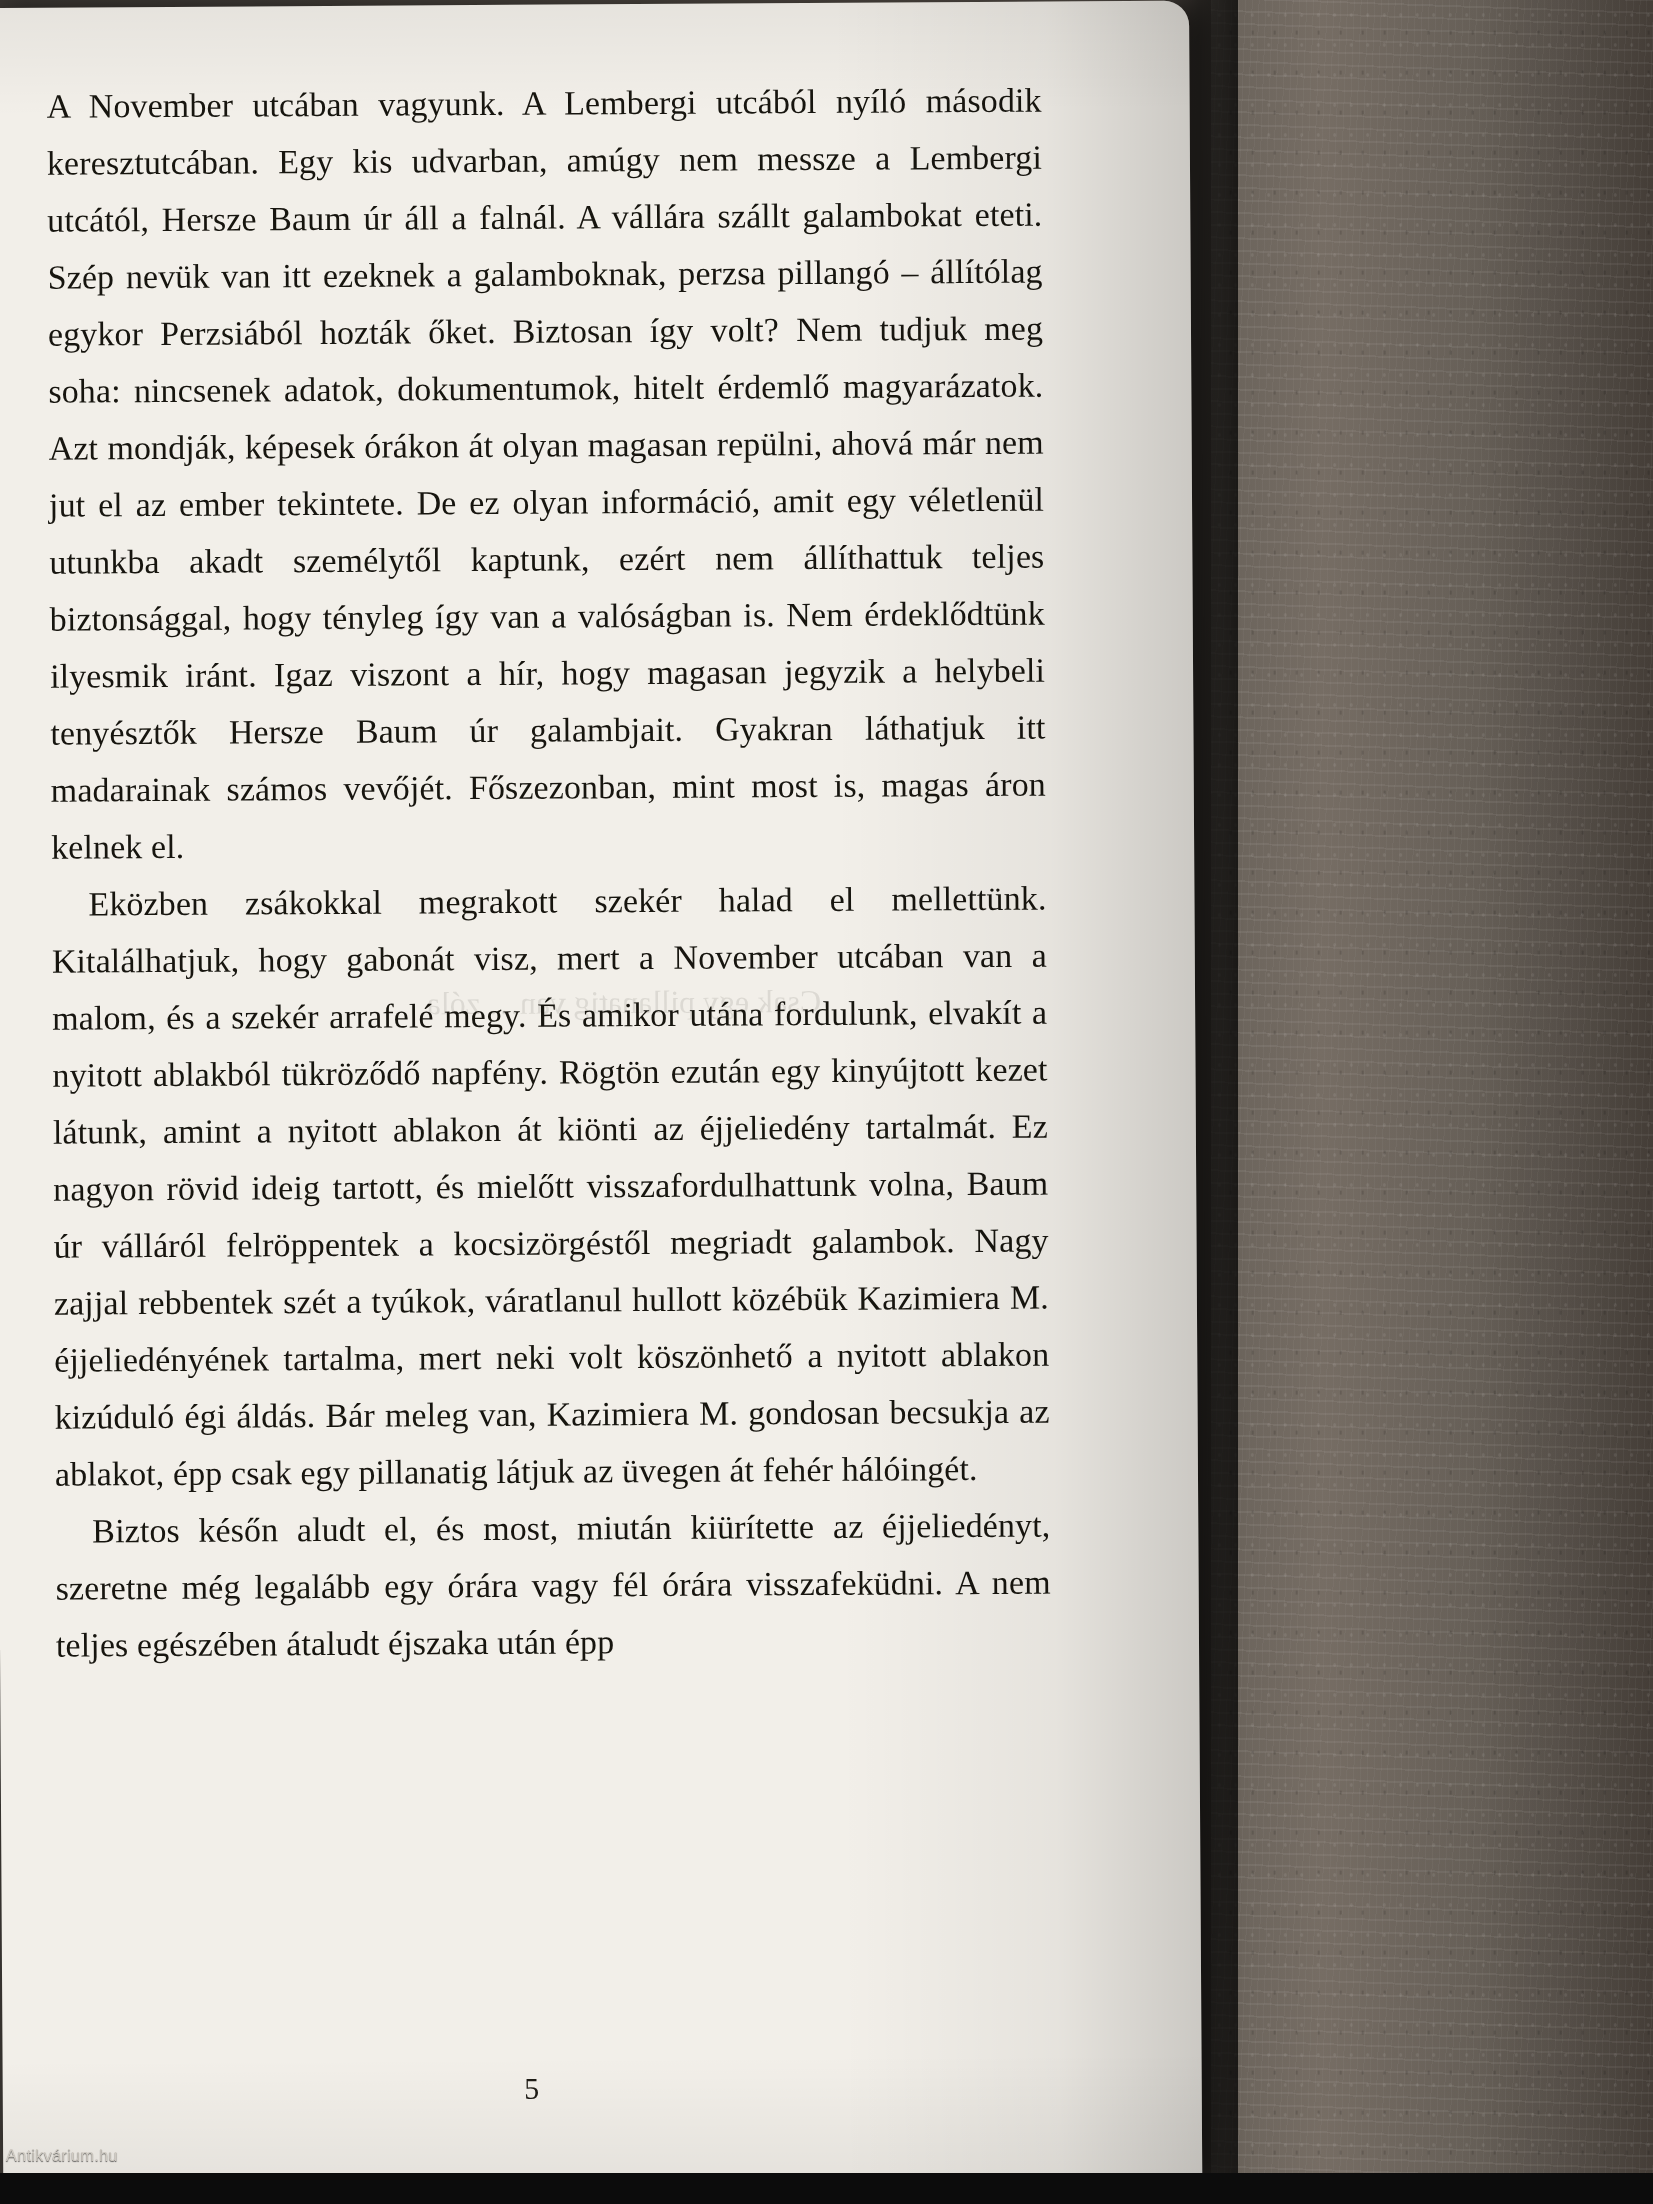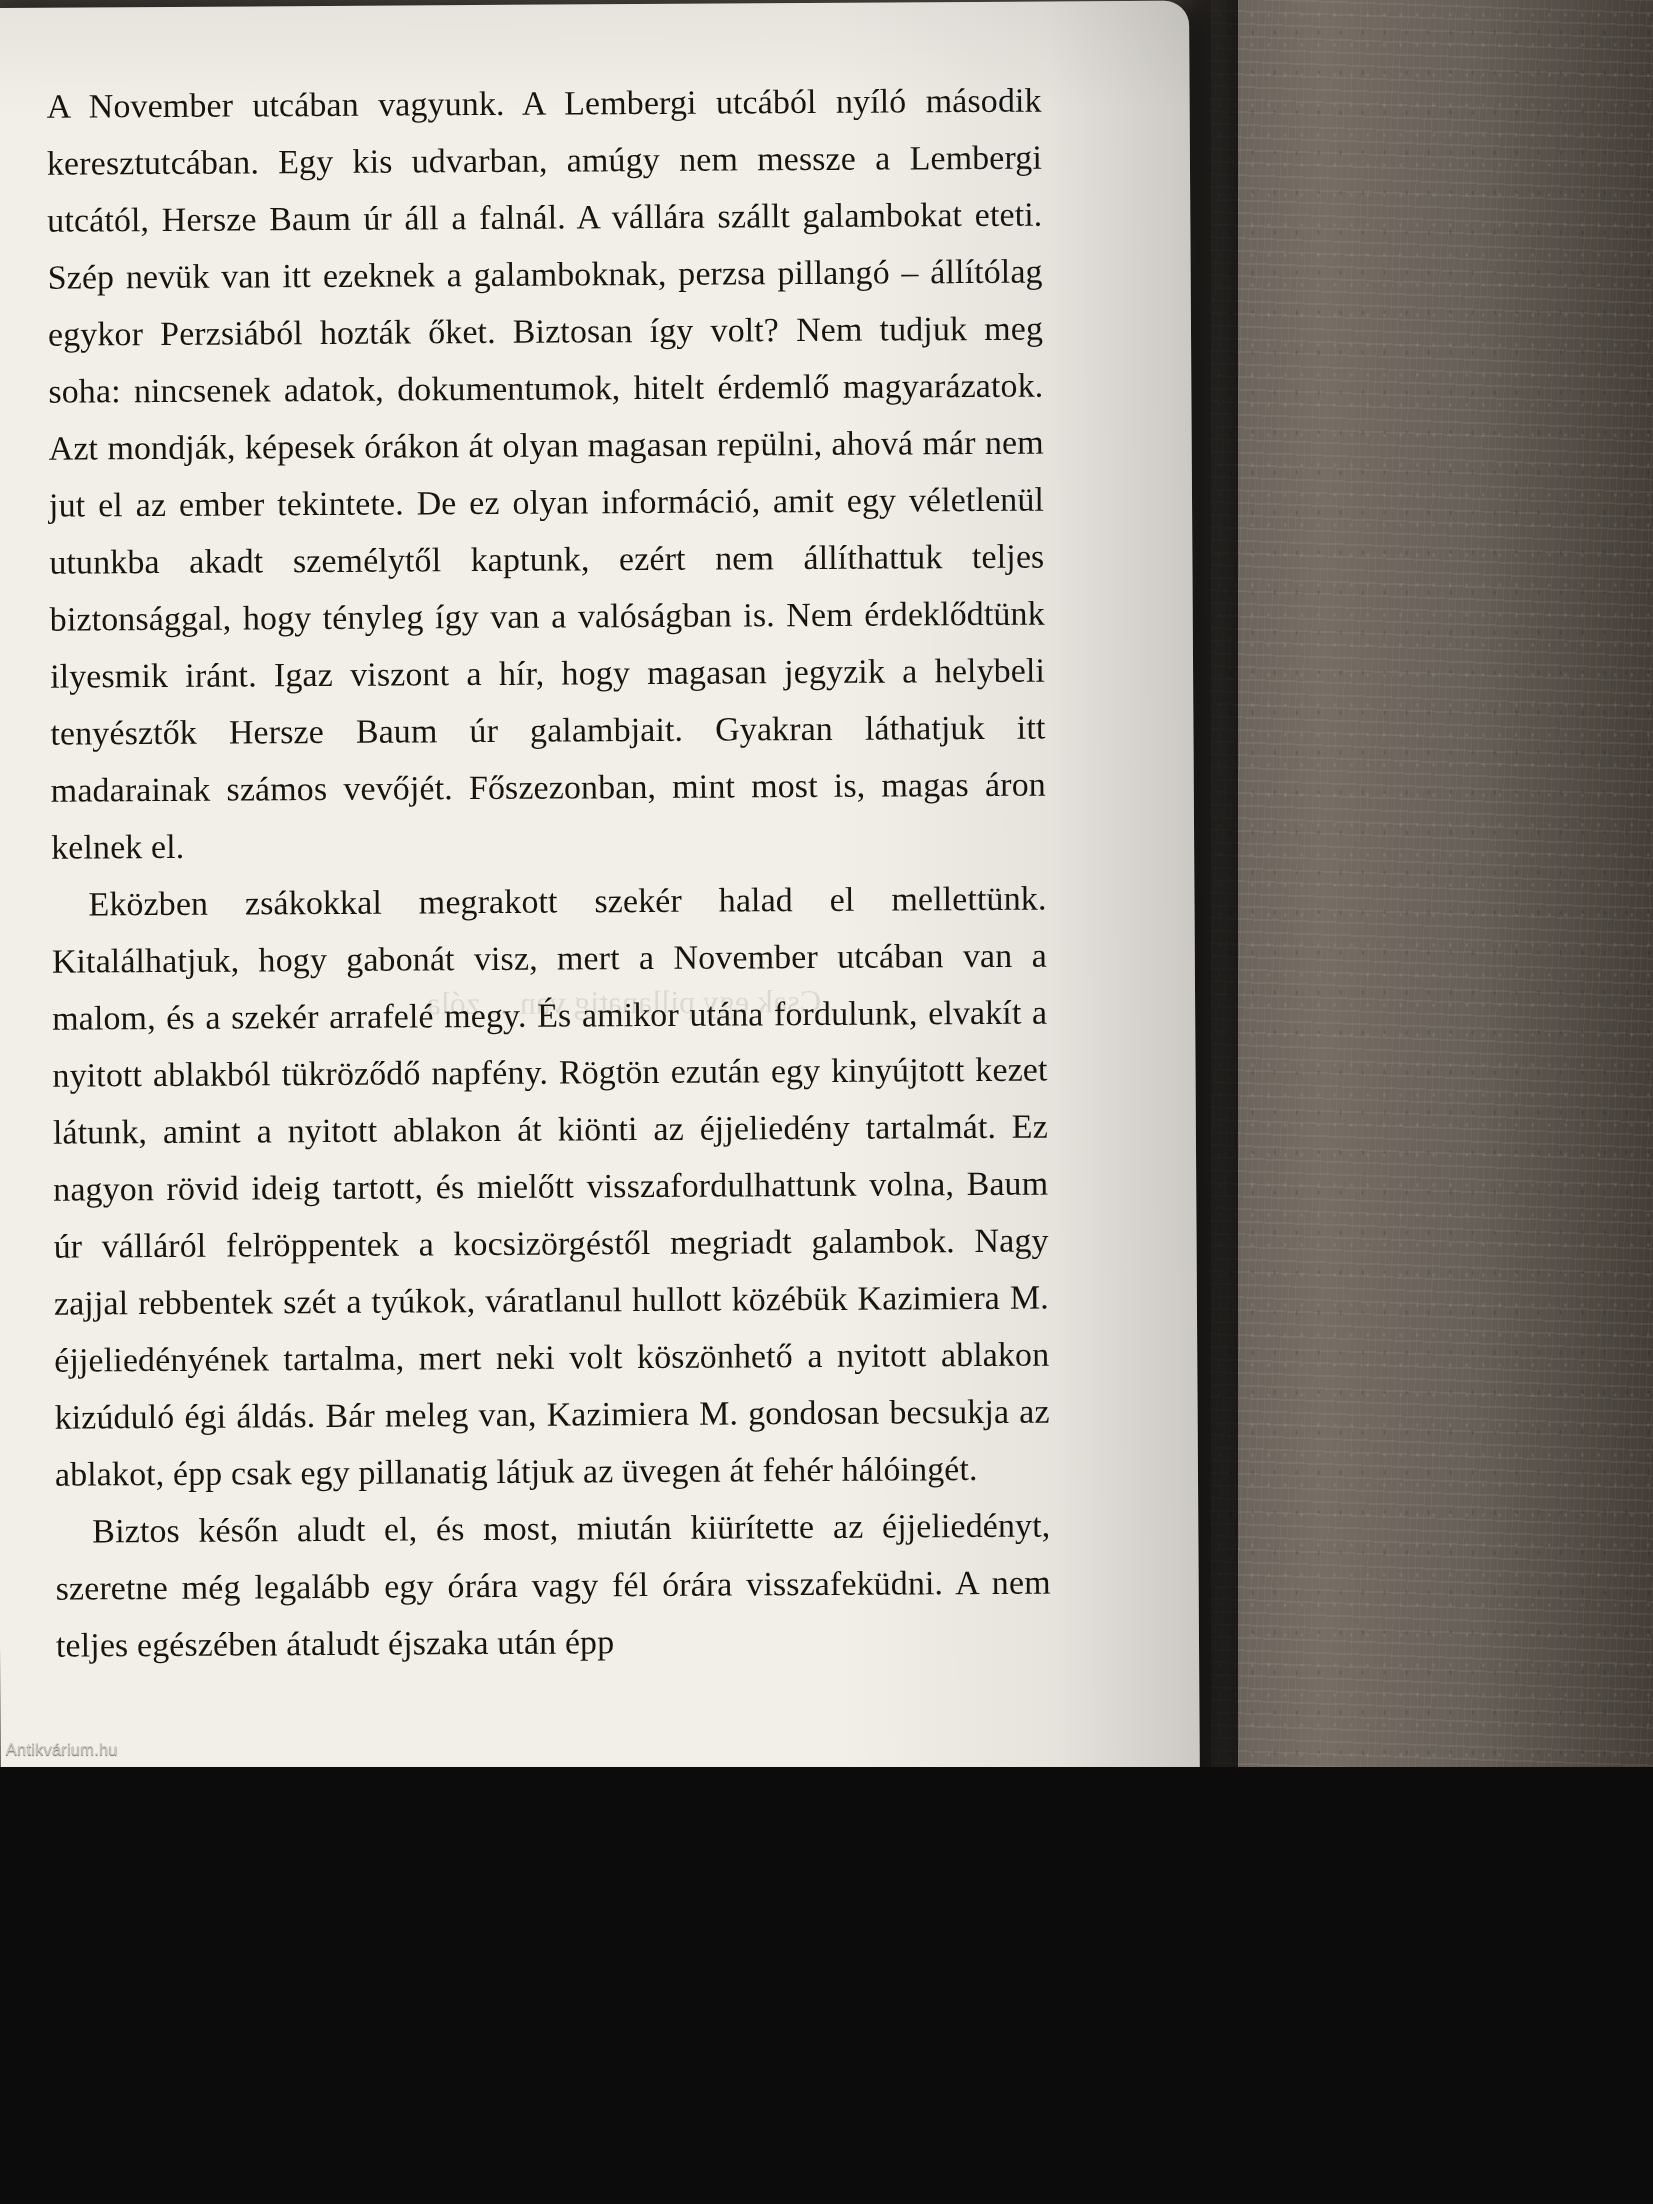--- a/index.html
+++ b/index.html
@@ -10,21 +10,21 @@
   body {
     width: 1654px;
     height: 2205px;
     overflow: hidden;
     font-family: "Liberation Serif", serif;
   }
 
   #page {
     position: relative;
     width: 1654px;
-    height: 1767px;
+    height: 2173px;
     background: #4a4540;
     overflow: hidden;
     text-decoration: underline;
   }
 
   
   .bg-dark {
     position: absolute;
     left: 0; top: 0;
     width: 1654px; height: 2205px;

